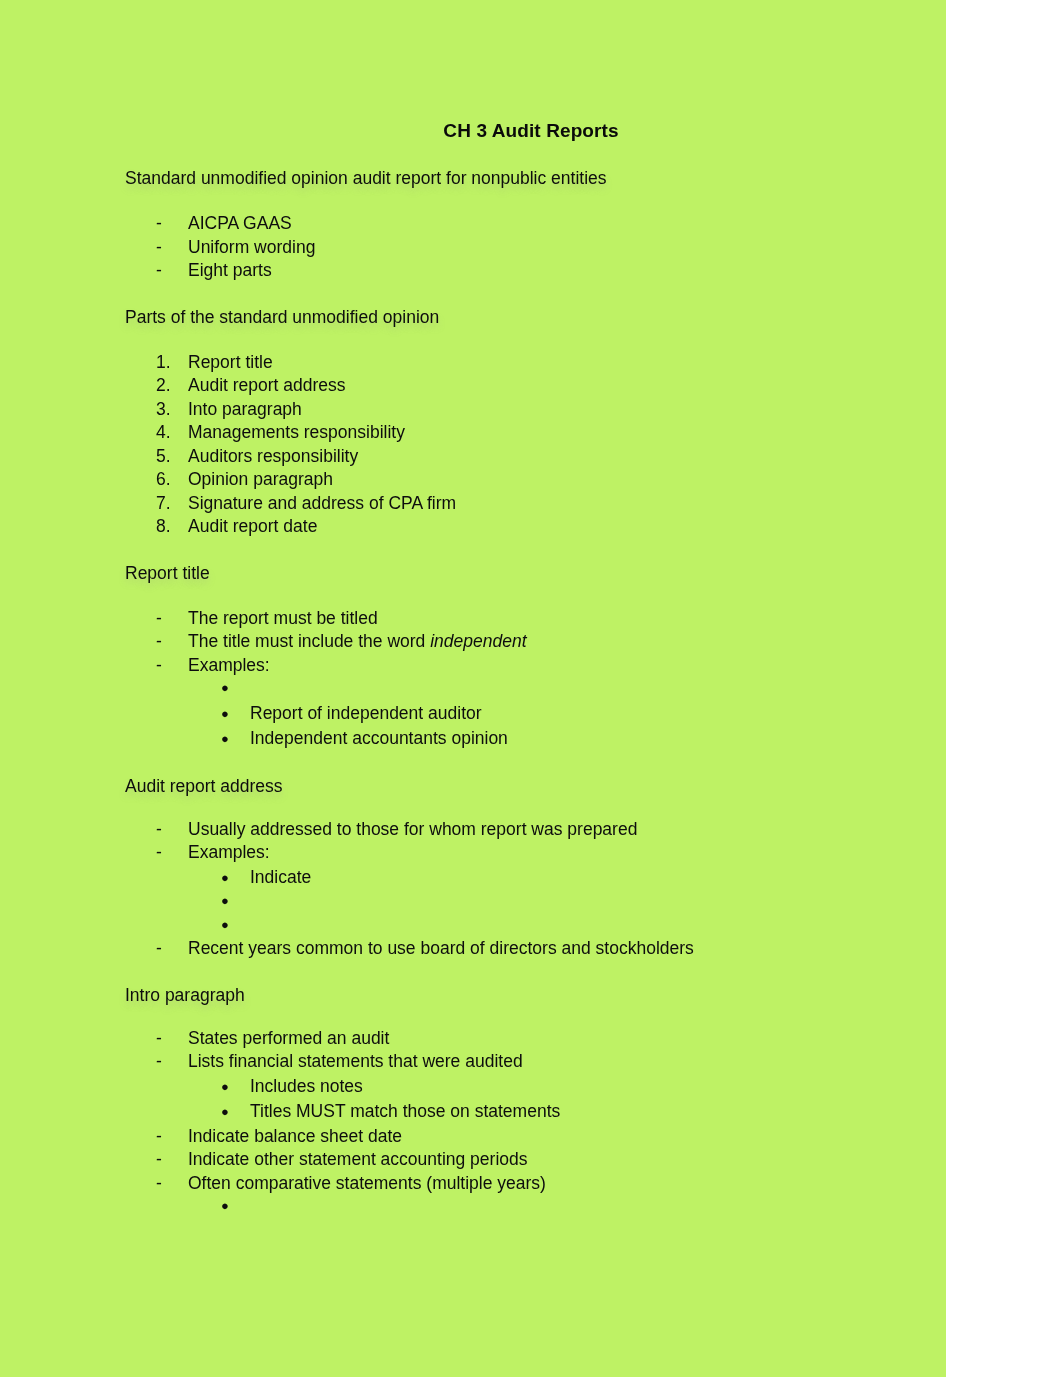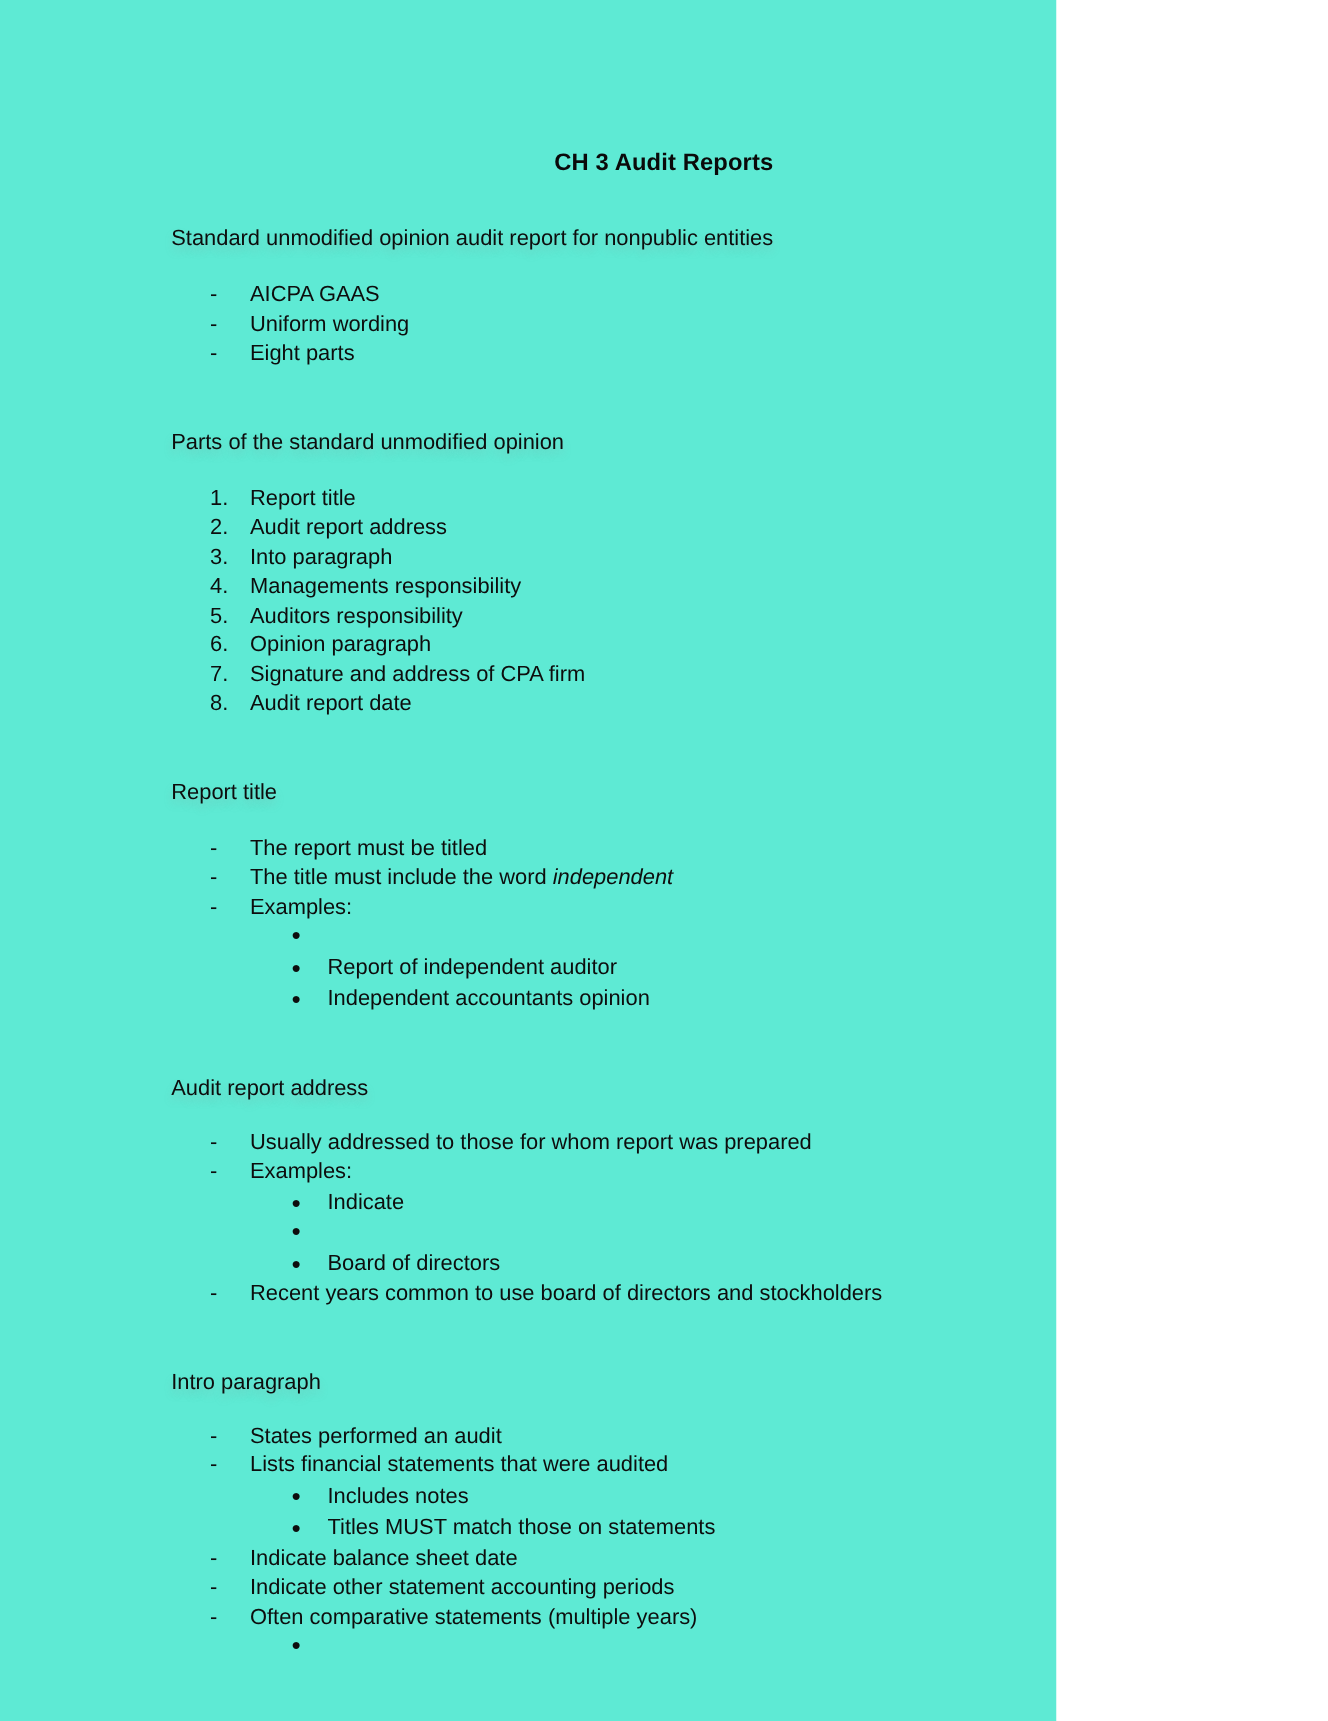--- a/index.html
+++ b/index.html
@@ -10,43 +10,43 @@
   }
   body {
     width: 1062px;
     height: 1377px;
     font-family: "Liberation Sans", sans-serif;
     color: #0d0d0d;
     -webkit-font-smoothing: antialiased;
   }
   .page {
     position: relative;
-    width: 845px;
+    width: 946px;
     height: 1377px;
-    background: #5eead4;
+    background: #bef264;
     box-sizing: border-box;
   }
   .doc-title {
     position: absolute;
     left: 0;
     top: 120px;
     width: 1062px;
     text-align: center;
     font-size: 19px;
     font-weight: bold;
     letter-spacing: 0.1px;
     color: #0a0a0a;
   }
   .body-block {
     position: absolute;
     left: 125px;
     top: 166px;
     width: 860px;
   }
-  .section { margin: 12px; padding: 0; }
+  .section { margin: 0; padding: 0; }
 
   
   .sec-head {
     font-size: 17.5px;
     line-height: 24px;
     color: #0d0d0d;
     margin: 0;
     padding: 0;
     position: relative;
     display: inline-block;
@@ -213,21 +213,20 @@
       </div>
       <div class="row lvl2 bulletrow">
         <span class="marker dot">●</span>
         <span class="row-text">Indicate</span>
       </div>
       <div class="row lvl2 bulletrow">
         <span class="marker dot">●</span>
       </div>
       <div class="row lvl2 bulletrow">
         <span class="marker dot">●</span>
-        <span class="row-text">Board of directors</span>
       </div>
       <div class="row lvl1">
         <span class="marker dash">-</span>
         <span class="row-text">Recent years common to use board of directors and stockholders</span>
       </div>
     </div>
 
     <div class="gap"></div>
 
     <div class="section">

